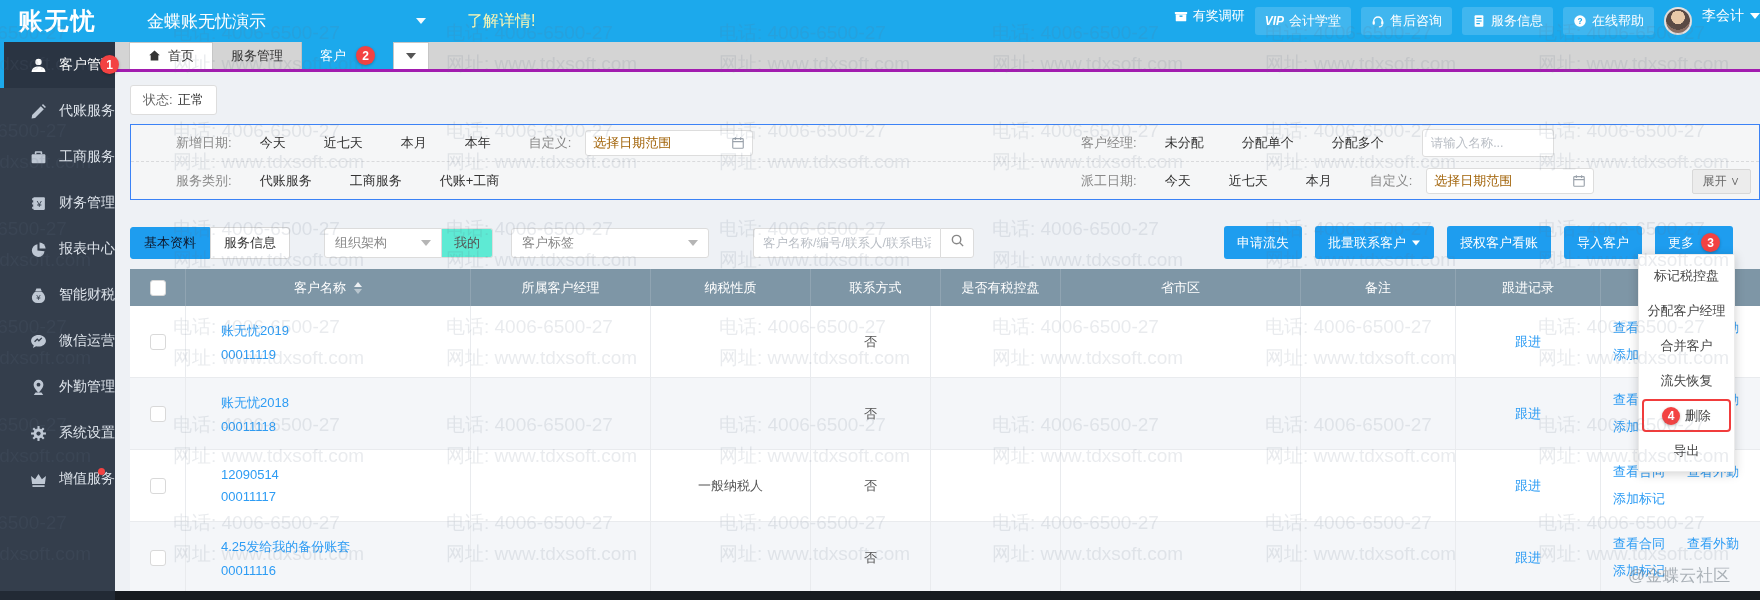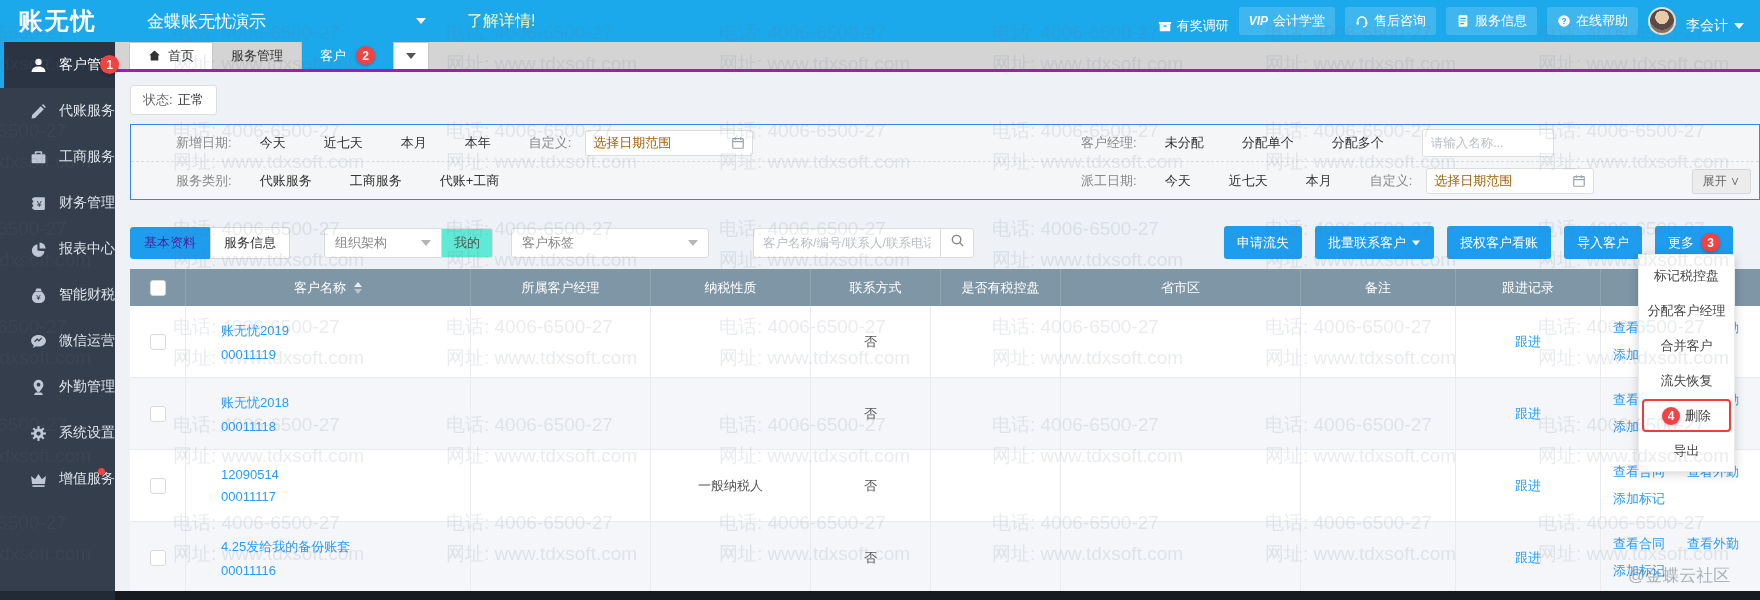--- a/index.html
+++ b/index.html
@@ -6,21 +6,21 @@
   html,body { width:1760px; height:600px; overflow:hidden; background:#eef1f5;
     font-family:"Liberation Sans", sans-serif; position:relative; }
 
   
   .topbar { position:absolute; left:0; top:0; width:1760px; height:42px; background:#1ca9ec;
     display:flex; align-items:center; color:#fff; z-index:10; }
   .logo { width:115px; text-align:center; font-size:24px; font-weight:bold; letter-spacing:2px; }
   .app-title { margin-left:32px; font-size:17px; }
   .title-caret { margin-left:150px; font-size:10px; opacity:.95; cursor:pointer; }
   .promo { margin-left:22px; display:flex; align-items:center; gap:5px; font-size:16px; color:#fdf6b2; cursor:pointer; }
-  .topbar-right { margin-left:auto; display:flex; align-items:flex-end; gap:10px; padding-right:16px; }
+  .topbar-right { margin-left:auto; display:flex; align-items:flex-start; gap:10px; }
   .tb-plain { display:flex; align-items:center; gap:5px; font-size:13px; cursor:pointer; }
   .tb-btn { display:flex; align-items:center; gap:5px; font-size:13px; background:rgba(255,255,255,.16);
     border-radius:3px; padding:5px 10px; cursor:pointer; }
   .tb-btn .vip { font-style:italic; font-weight:bold; font-size:12px; }
   .avatar { width:28px; height:28px; border-radius:50%; border:2px solid rgba(255,255,255,.8);
     background:radial-gradient(circle at 50% 35%, #e8c9a8 0 34%, #5a4a44 35% 62%, #8c6f63 63% 100%); cursor:pointer; }
   .user { display:flex; align-items:center; gap:6px; font-size:14px; cursor:pointer; }
   .caret-down { width:0; height:0; border-left:5px solid transparent; border-right:5px solid transparent; border-top:6px solid #fff; display:inline-block; }
   .icon14 { width:14px; height:14px; display:inline-block; }
   .icon14 svg { width:14px; height:14px; fill:#fff; }
@@ -76,21 +76,21 @@
   .name-input { width:132px; height:28px; background:#fff; border:1px solid #ddd; border-radius:3px;
     font-size:12.5px; color:#333; padding:0 8px; font-family:"Liberation Sans",sans-serif; }
   .name-input::placeholder { color:#b9bec5; }
   .expand-btn { position:absolute; right:8px; bottom:5px; background:#ececec; border:1px solid #d8d8d8;
     border-radius:2px; padding:3px 10px; font-size:12px; color:#666; cursor:pointer; }
 
   
   .toolbar { margin:26px 0 0 15px; width:1630px; display:flex; align-items:center; padding-right:27px; }
   .seg { display:flex; }
   .seg-btn { font-size:13px; padding:6px 13px; cursor:pointer; border:1px solid #d6d6d6; background:#fff; color:#333; }
-  .seg-btn.first { border-radius:3px 0 0 3px; background:#1e9def; border-color:#1e9def; color:#4c1d95; }
+  .seg-btn.first { border-radius:3px 0 0 3px; background:#1e9def; border-color:#1e9def; color:#0f172a; }
   .seg-btn.last { border-radius:0 3px 3px 0; }
   .select { background:#fff; border:1px solid #dcdcdc; border-radius:3px; height:30px; display:flex;
     align-items:center; justify-content:space-between; padding:0 10px; font-size:13px; color:#888; cursor:pointer; }
   .select .chev { width:0; height:0; border-left:5px solid transparent; border-right:5px solid transparent; border-top:6px solid #b5b5b5; }
   .sel-org { width:118px; margin-left:34px; border-radius:3px 0 0 3px; }
   .mine-btn { height:30px; border:1px solid #dcdcdc; border-left:none; background:#5eead4; border-radius:0 3px 3px 0;
     font-size:13px; color:#555; padding:0 12px; display:flex; align-items:center; cursor:pointer; }
   .sel-tag { width:198px; margin-left:18px; }
   .search-wrap { display:flex; margin-left:44px; }
   .search-input { width:187px; height:30px; border:1px solid #dcdcdc; border-right:none; border-radius:3px 0 0 3px;

